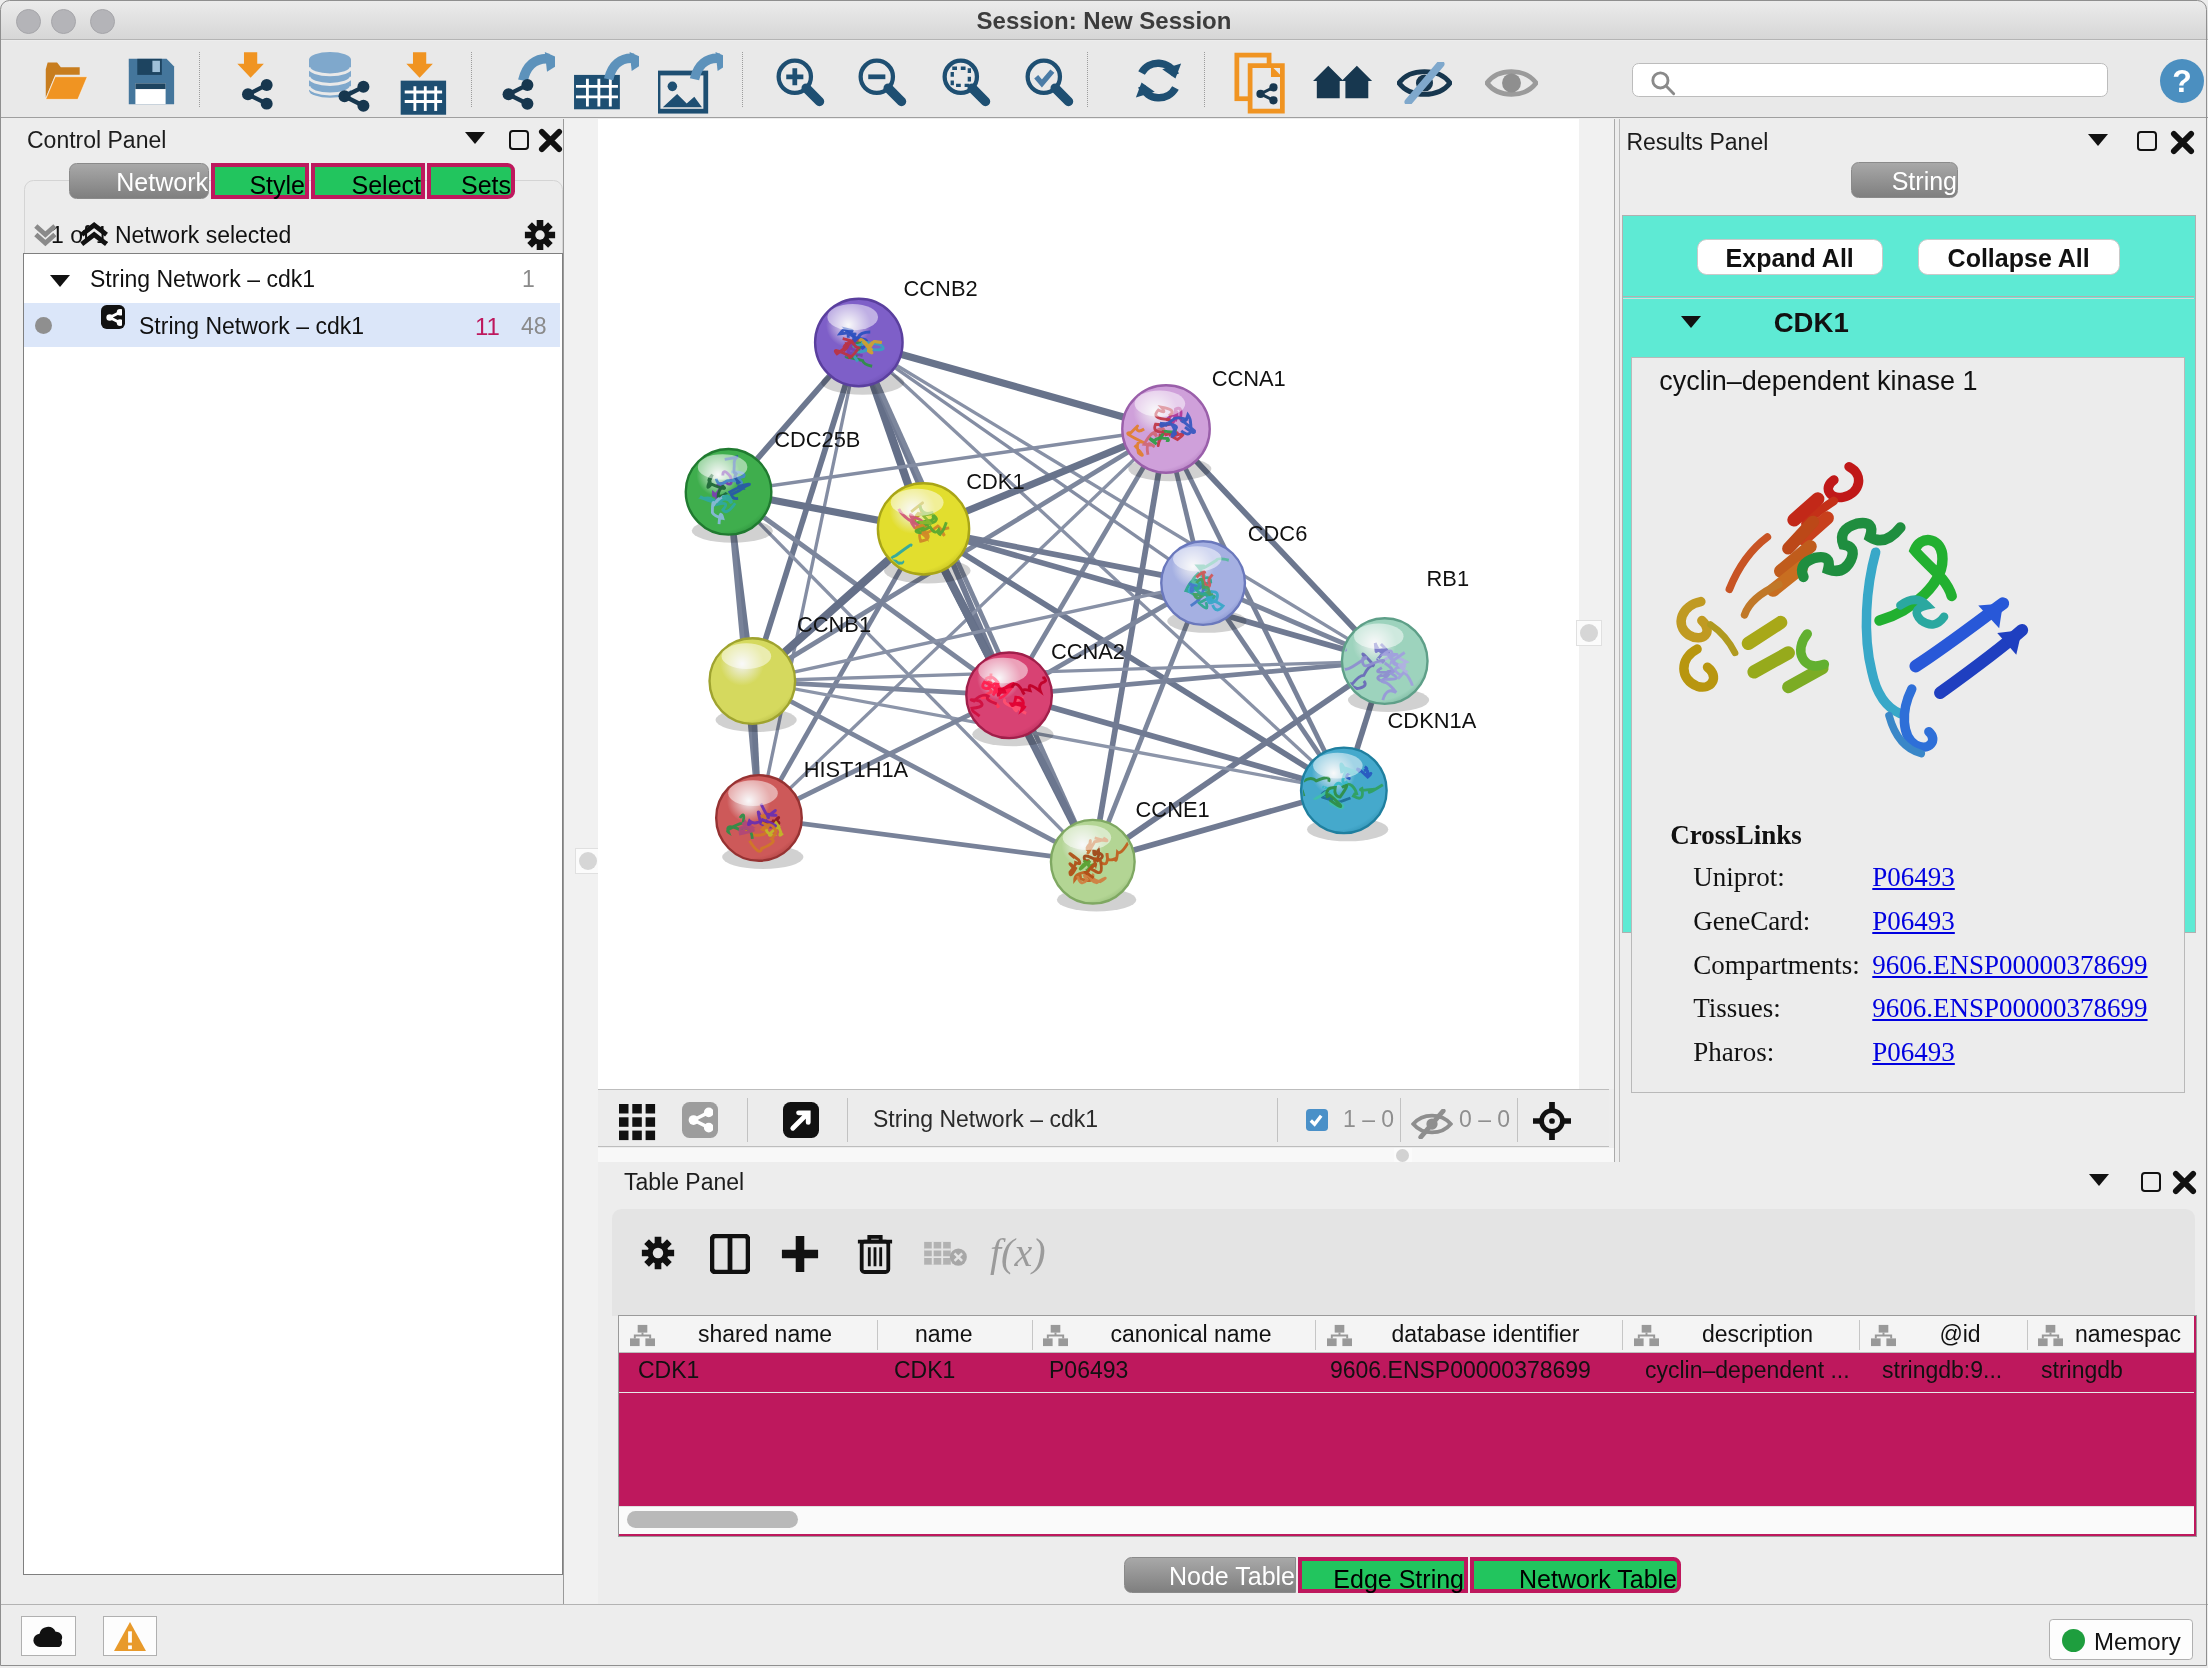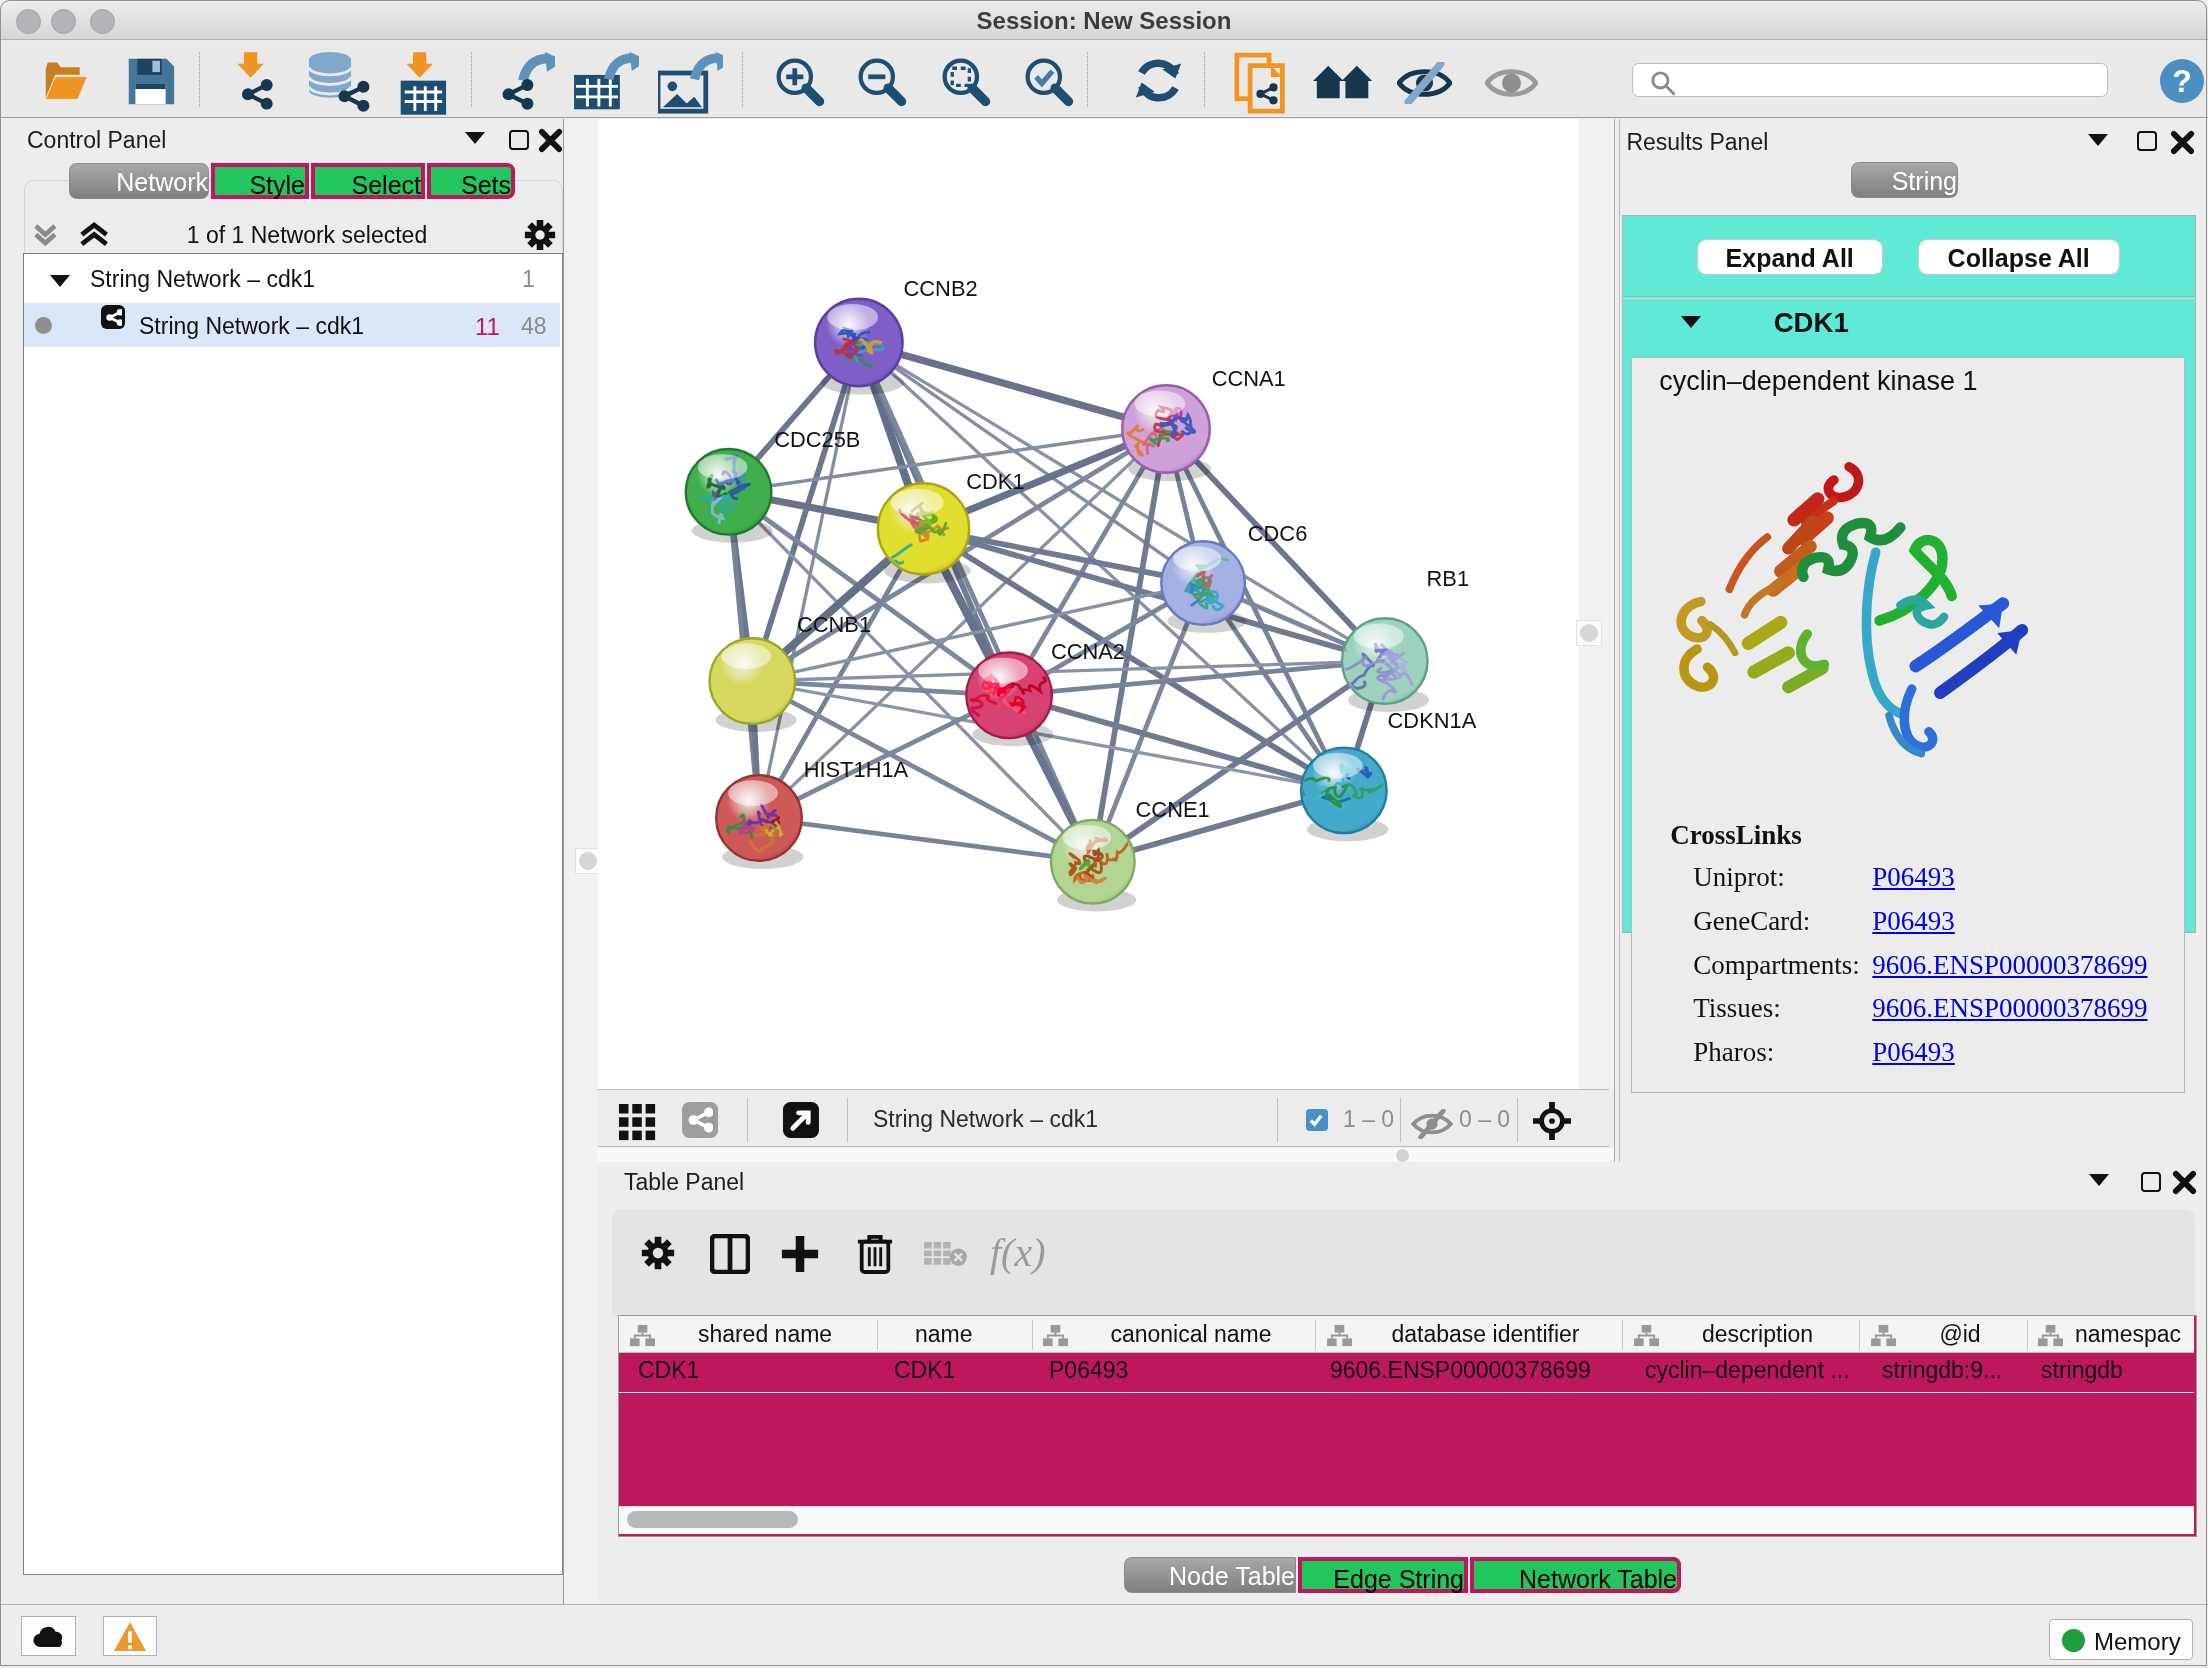--- a/index.html
+++ b/index.html
@@ -179,21 +179,21 @@
     <div class="ptri" style="left:465px;top:13.3px"></div>
     <div class="psq" style="left:509px;top:10.5px"></div>
     <svg class="abs" style="left:538px;top:8.6px" width="25" height="25" viewBox="0 0 26 26">
       <path d="M4 4 L22 22 M22 4 L4 22" stroke="#111" stroke-width="6" stroke-linecap="round"></path>
     </svg>
     <div class="abs" style="left:24px;top:61px;width:539px;height:1395px;background:#ececec;border:1px solid #d4d4d4;border-radius:9.5px"></div>
     <div class="ctab tabsel" style="left:69px;top:44px;width:140px;border-radius:7.6px">Network</div>
     <div class="ctab tabun" style="left:211px;top:44px;width:98px">Style</div>
     <div class="ctab tabun" style="left:311px;top:44px;width:114px">Select</div>
     <div class="ctab tabun" style="left:427px;top:44px;width:88px;border-radius:0 7.6px 7.6px 0">Sets</div>
-    <div class="abs" style="left:24px;top:97px;width:539px;height:38px;font-size:23px;color:#111;text-align:center;text-indent:27px;line-height:38px">1 of 1 Network selected</div>
+    <div class="abs" style="left:24px;top:97px;width:539px;height:38px;font-size:23px;color:#111;text-indent:27px;line-height:38px">1 of 1 Network selected</div>
     <svg class="abs" style="left:32px;top:103px" width="42" height="27" viewBox="0 0 44 28">
       <g stroke="#8a8a8a" stroke-width="5" fill="none">
         <path d="M4 4 L14 13 L24 4"></path>
         <path d="M4 13 L14 22 L24 13"></path>
       </g>
     </svg>
     <svg class="abs" style="left:78px;top:103px" width="38" height="27" viewBox="0 0 40 28">
       <g stroke="#111" stroke-width="5" fill="none">
         <path d="M4 13 L17 3 L30 13"></path>
         <path d="M4 23 L17 13 L30 23"></path>

